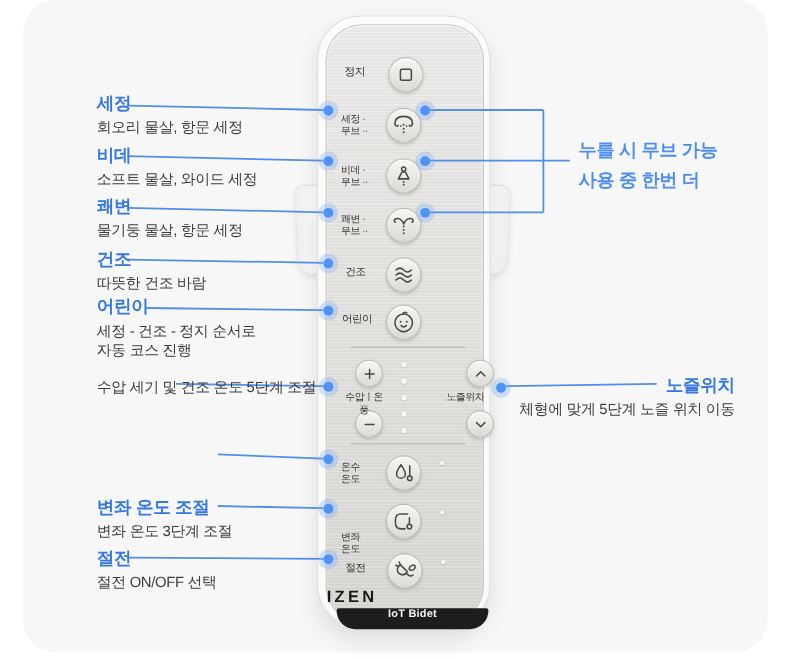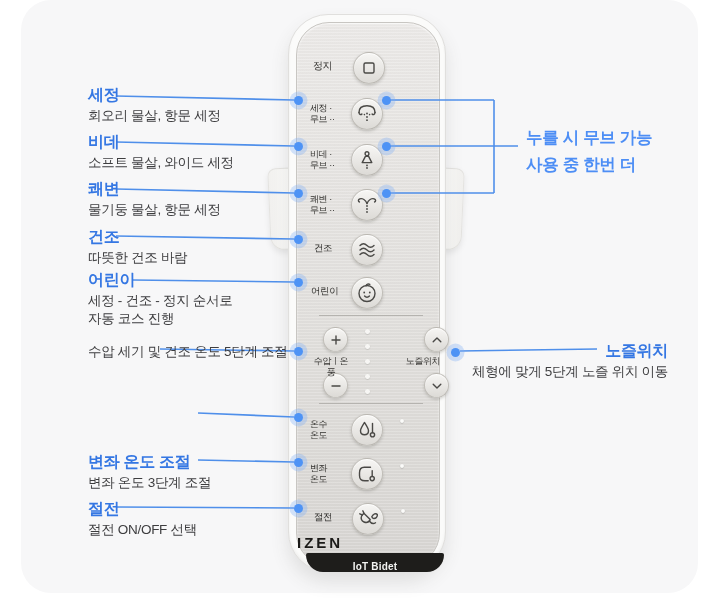--- a/index.html
+++ b/index.html
@@ -49,21 +49,21 @@
   .rlabel{position:absolute;font-size:9px;font-weight:normal;color:#33322f;line-height:10.5px;
           letter-spacing:-0.4px;}
   .divider{position:absolute;left:22px;width:104px;height:1px;background:#b5b3af;}
   .mdot{position:absolute;width:4.5px;height:4.5px;border-radius:50%;background:#f7f6f4;
         box-shadow:0 0.5px 1px rgba(0,0,0,0.2);}
   .led{position:absolute;width:4px;height:4px;border-radius:50%;background:#fbfbf9;
        box-shadow:0 0.5px 1px rgba(0,0,0,0.25);}
   .brand{position:absolute;left:0;top:511px;width:100%;text-align:left;font-size:15px;
          font-weight:800;letter-spacing:3px;color:#1b1a18;}
   .band{position:absolute;left:9px;top:530px;width:138px;height:19px;background:#1e1d1b;
-        border-radius:3px 3px 26px 26px;display:flex;align-items:flex-end;justify-content:center;}
+        border-radius:3px 3px 26px 26px;display:flex;align-items:flex-start;justify-content:center;}
   .band span{font-size:10px;color:#f2f2f0;font-weight:600;letter-spacing:0.2px;}
 </style>
 </head>
 <body>
 
 <div class="stage">
   <div class="card"></div>
 
   <div class="bracket l"></div>
   <div class="bracket r"></div>
@@ -257,21 +257,21 @@
       </div>
       <div class="rbtn big" style="left:54px;top:391px">
         <svg width="22" height="22" viewBox="-11 -11 22 22">
           <path class="ic" d="M-2.5,-7.5 C-4.8,-4 -6.5,-1.5 -6.5,0.8 C-6.5,3.2 -4.7,4.8 -2.5,4.8 C-0.3,4.8 1.5,3.2 1.5,0.8 C1.5,-1.5 -0.2,-4 -2.5,-7.5 Z"></path>
           <path class="ic" d="M5.5,-6.5 L5.5,2.6"></path>
           <circle class="ic" cx="5.5" cy="4.8" r="2.1"></circle>
         </svg>
       </div>
       <div class="led" style="left:103px;top:396px"></div>
 
-      <div class="rlabel" style="left:13px;top:440px;width:40px">
+      <div class="rlabel" style="left:13px;top:460px;width:40px">
         <div>변좌</div>
         <div>온도</div>
       </div>
       <div class="rbtn big" style="left:54px;top:435px">
         <svg width="22" height="22" viewBox="-11 -11 22 22">
           <path class="ic" d="M3.5,-6.8 L-2.8,-6.8 C-6,-6.8 -7.5,-4.5 -7.5,-1.2 L-7.5,1.5 C-7.5,4.8 -5.4,6.8 -2.2,6.8 L1.2,6.8"></path>
           <path class="ic" d="M5.2,-3.2 L5.2,2.4"></path>
           <circle class="ic" cx="5.2" cy="4.6" r="2.1"></circle>
         </svg>
       </div>

